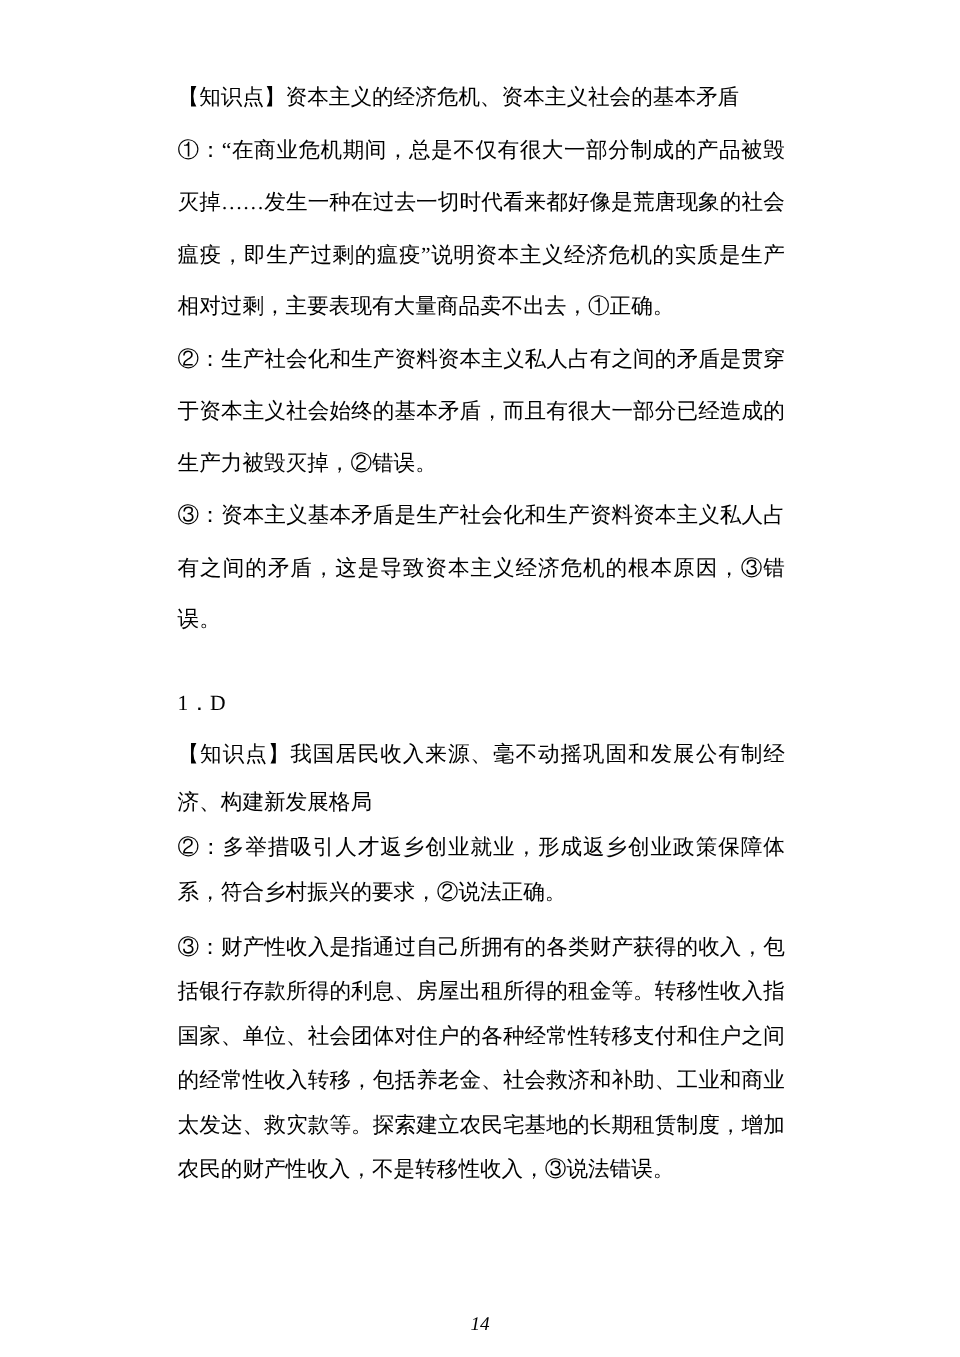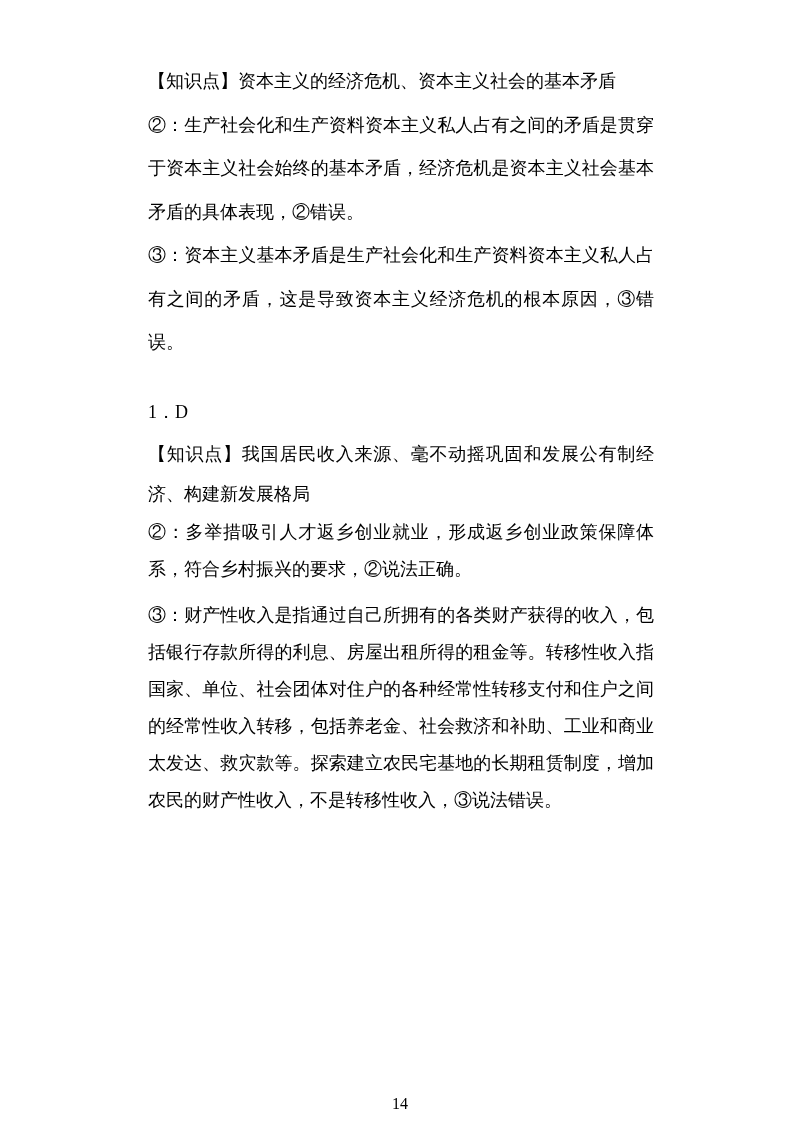--- a/index.html
+++ b/index.html
@@ -45,30 +45,32 @@
   }
   .page-footer {
     position: absolute;
     left: 0;
     right: 0;
     bottom: 18px;
     text-align: center;
     font-size: 16px;
     font-family: "Liberation Serif", "DejaVu Serif", serif;
     color: #000000;
+    font-style: italic;
   }
 </style>
 </head>
 <body>
 
 <div class="page">
 
   <div class="section-1">
     <p>【知识点】资本主义的经济危机、资本主义社会的基本矛盾</p>
-    <p>②：生产社会化和生产资料资本主义私人占有之间的矛盾是贯穿于资本主义社会始终的基本矛盾，经济危机是资本主义社会基本矛盾的具体表现，②错误。</p>
+    <p>①：“在商业危机期间，总是不仅有很大一部分制成的产品被毁灭掉……发生一种在过去一切时代看来都好像是荒唐现象的社会瘟疫，即生产过剩的瘟疫”说明资本主义经济危机的实质是生产相对过剩，主要表现有大量商品卖不出去，①正确。</p>
+    <p>②：生产社会化和生产资料资本主义私人占有之间的矛盾是贯穿于资本主义社会始终的基本矛盾，而且有很大一部分已经造成的生产力被毁灭掉，②错误。</p>
     <p>③：资本主义基本矛盾是生产社会化和生产资料资本主义私人占有之间的矛盾，这是导致资本主义经济危机的根本原因，③错误。</p>
   </div>
 
   <div class="section-2">
     <p class="answer-line">1．D</p>
     <p class="kp-line">【知识点】我国居民收入来源、毫不动摇巩固和发展公有制经济、构建新发展格局</p>
     <p class="point">②：多举措吸引人才返乡创业就业，形成返乡创业政策保障体系，符合乡村振兴的要求，②说法正确。</p>
     <p class="point">③：财产性收入是指通过自己所拥有的各类财产获得的收入，包括银行存款所得的利息、房屋出租所得的租金等。转移性收入指国家、单位、社会团体对住户的各种经常性转移支付和住户之间的经常性收入转移，包括养老金、社会救济和补助、工业和商业太发达、救灾款等。探索建立农民宅基地的长期租赁制度，增加农民的财产性收入，不是转移性收入，③说法错误。</p>
   </div>
 

